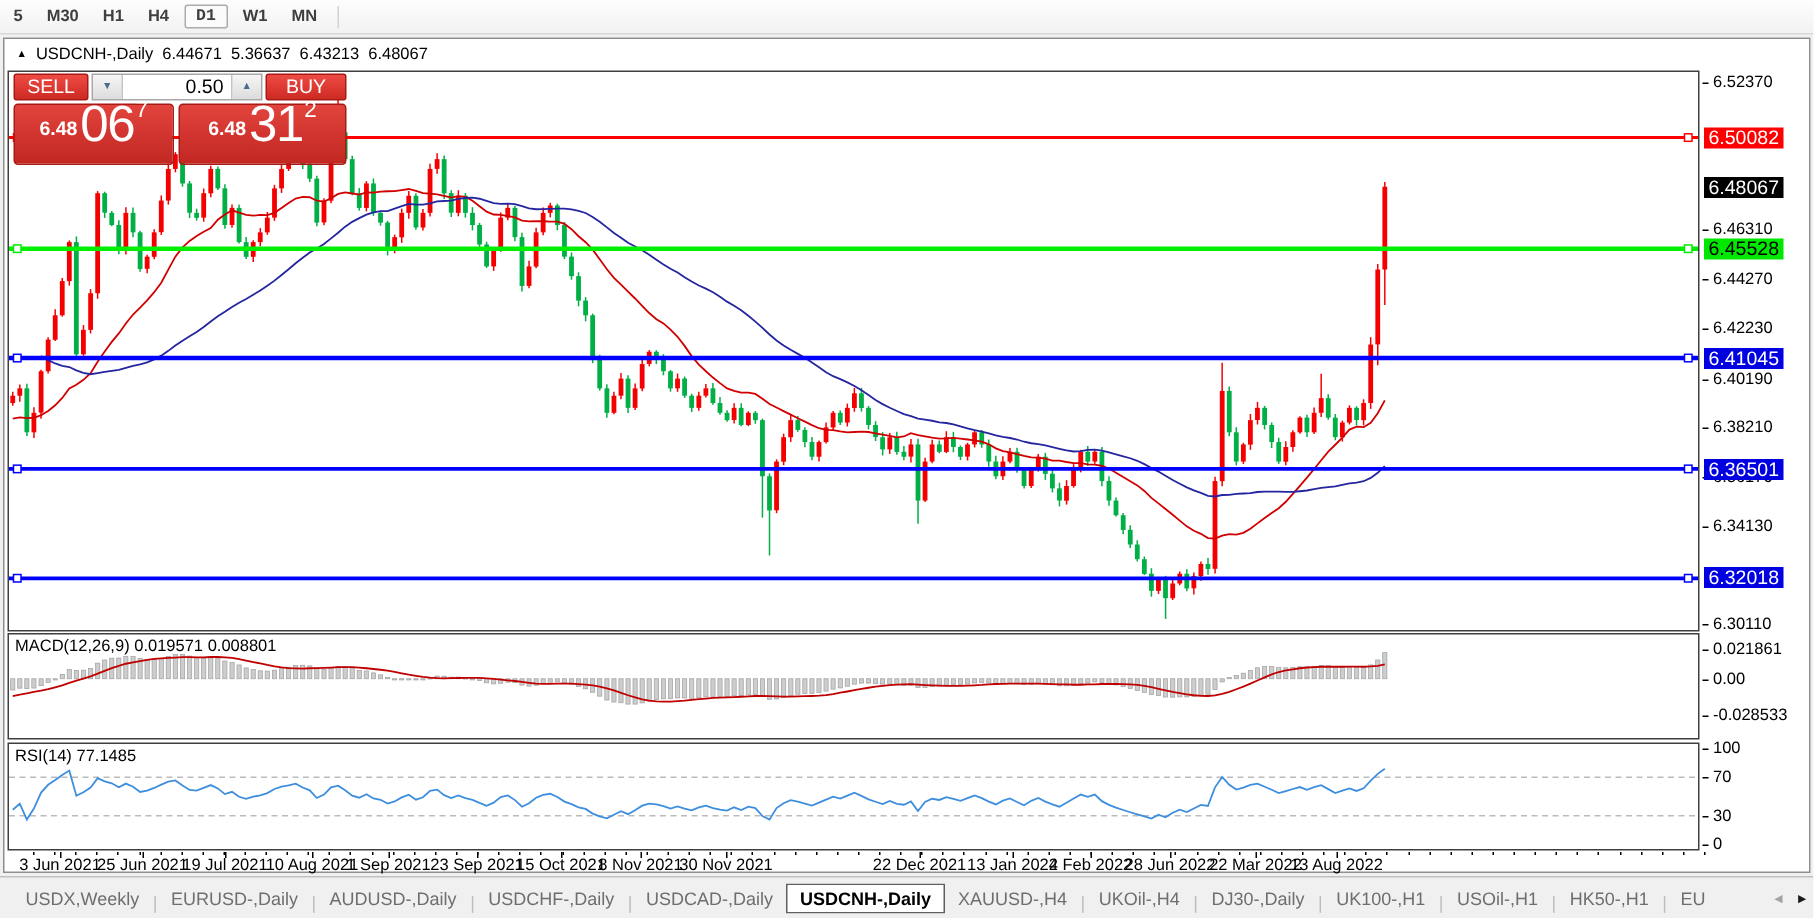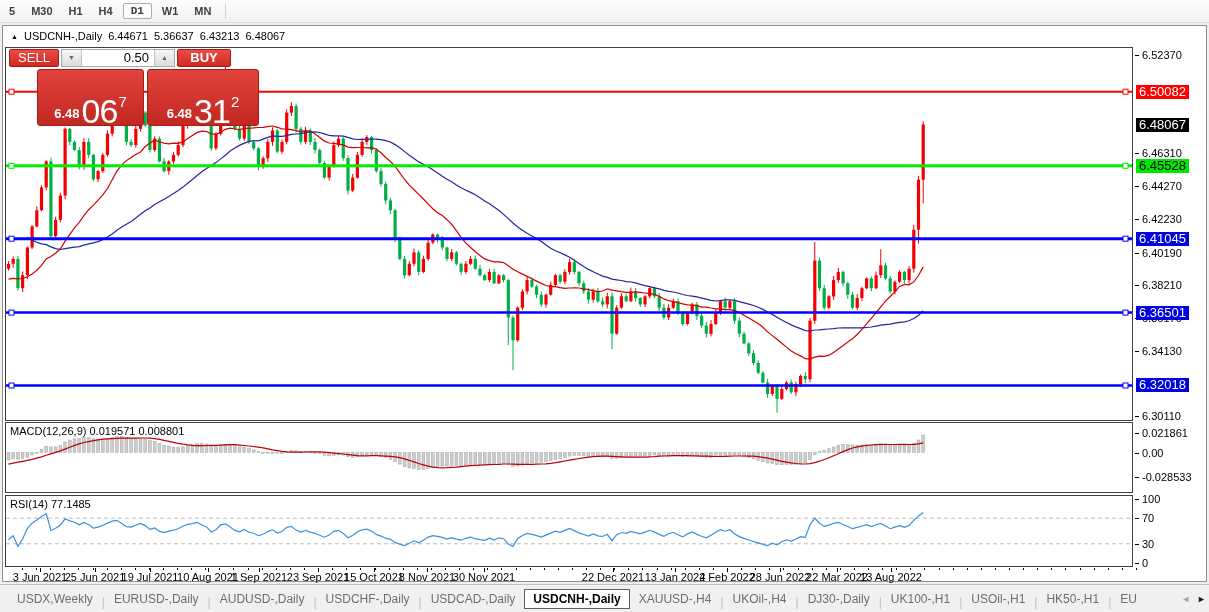--- a/index.html
+++ b/index.html
@@ -29,31 +29,31 @@
   .tick .dash{width:4px;height:1px;background:#000;margin-right:3px;flex:none;}
   .badge{position:absolute;left:1px;height:14px;line-height:14px;padding:0 3px;font-size:13px;white-space:nowrap;}
   
   .date-axis{position:absolute;left:2px;top:542px;width:1128px;height:15px;font-size:11px;color:#000;margin-left:15px;}
   .dtick{position:absolute;top:0;width:1px;background:#000;}
   .date-label{position:absolute;top:3px;transform:translateX(-50%);white-space:nowrap;}
   
   .tp-btn{position:absolute;color:#fff;font-size:13px;text-align:center;z-index:10;cursor:default;
           background:linear-gradient(#EE4B45,#CE2A24);border:1px solid #A81A15;border-radius:2px;box-sizing:border-box;line-height:15px;}
   #sell-btn{left:3px;top:1px;width:50px;height:18px;}
-  #buy-btn{left:171px;top:1px;width:54px;height:18px;font-weight:bold;}
+  #buy-btn{left:171px;top:1px;width:54px;height:18px;}
   .vol-group{position:absolute;left:55px;top:1px;width:114px;height:18px;z-index:10;display:flex;
              border:1px solid #A9A9A9;box-sizing:border-box;background:#fff;}
   .vol-arrow{width:19px;flex:none;background:linear-gradient(#F6F6F6,#DCDCDC);font-size:7px;color:#4A6B8A;
              text-align:center;line-height:16px;cursor:default;}
   .vol-arrow.dn{border-right:1px solid #C4C4C4;}
   .vol-arrow.up{border-left:1px solid #C4C4C4;}
   .vol-input{flex:1;text-align:right;padding-right:5px;font-size:13px;line-height:16px;color:#000;}
-  .price-box{position:absolute;top:21px;height:57px;z-index:10;color:#fff;border-radius:3px;box-sizing:border-box;
+  .price-box{position:absolute;top:21px;height:41px;z-index:10;color:#fff;border-radius:3px;box-sizing:border-box;
              background:linear-gradient(#E2433D,#C22722);border:1px solid #A81A15;
-             display:flex;align-items:flex-end;justify-content:center;padding-bottom:0;cursor:default;margin-left:28px;}
+             display:flex;align-items:flex-end;justify-content:center;padding-bottom:12px;cursor:default;}
   #sell-box{left:3px;width:107px;}
   #buy-box{left:113px;width:112px;}
   .pb-small{font-size:13px;font-weight:700;margin:0 2px 4px 0;}
   .pb-big{font-size:34px;line-height:28px;font-weight:400;letter-spacing:-1px;}
   .pb-sup{font-size:15px;margin:0 0 15px 1px;}
   
   .tabbar{position:absolute;left:0;top:584px;width:1209px;height:28px;box-sizing:border-box;background:#F0F0F0;
           border-top:1px solid #C0C0C0;display:flex;align-items:center;font-size:12px;color:#6E6E6E;padding-left:8px;}
   .tabs-strip{display:flex;align-items:flex-end;overflow:hidden;width:1168px;}
   .tab{padding:3px 9px;white-space:nowrap;cursor:default;}

